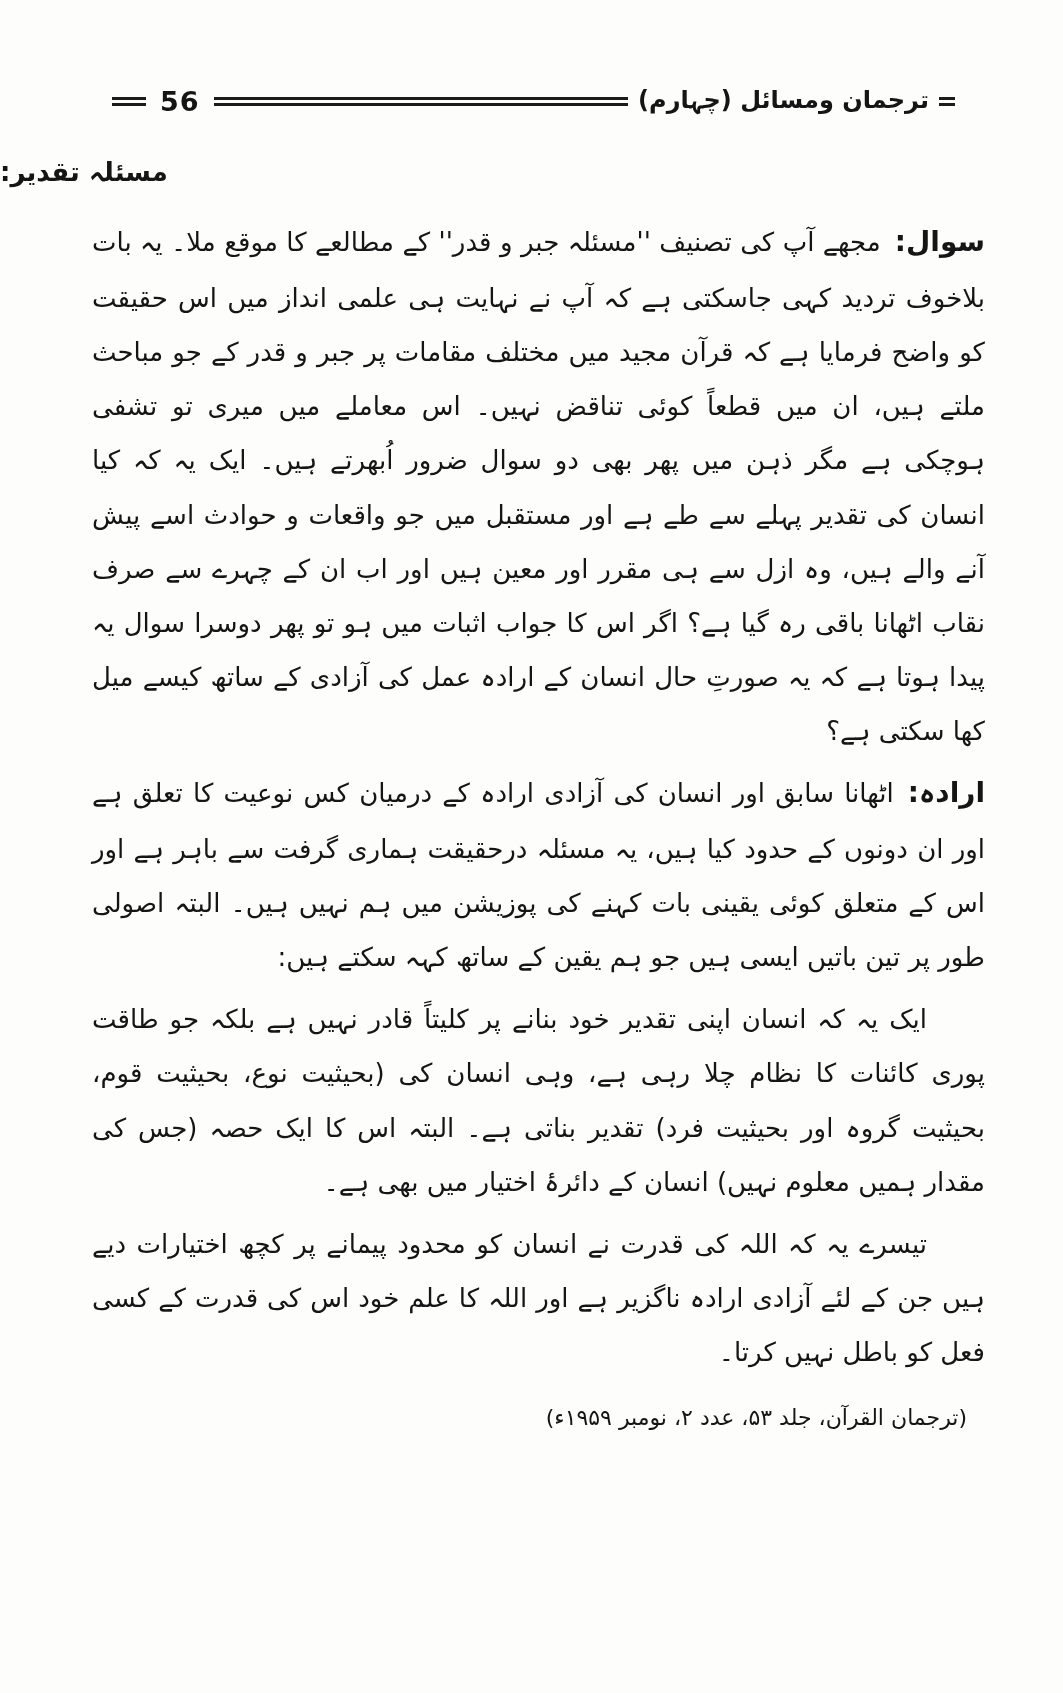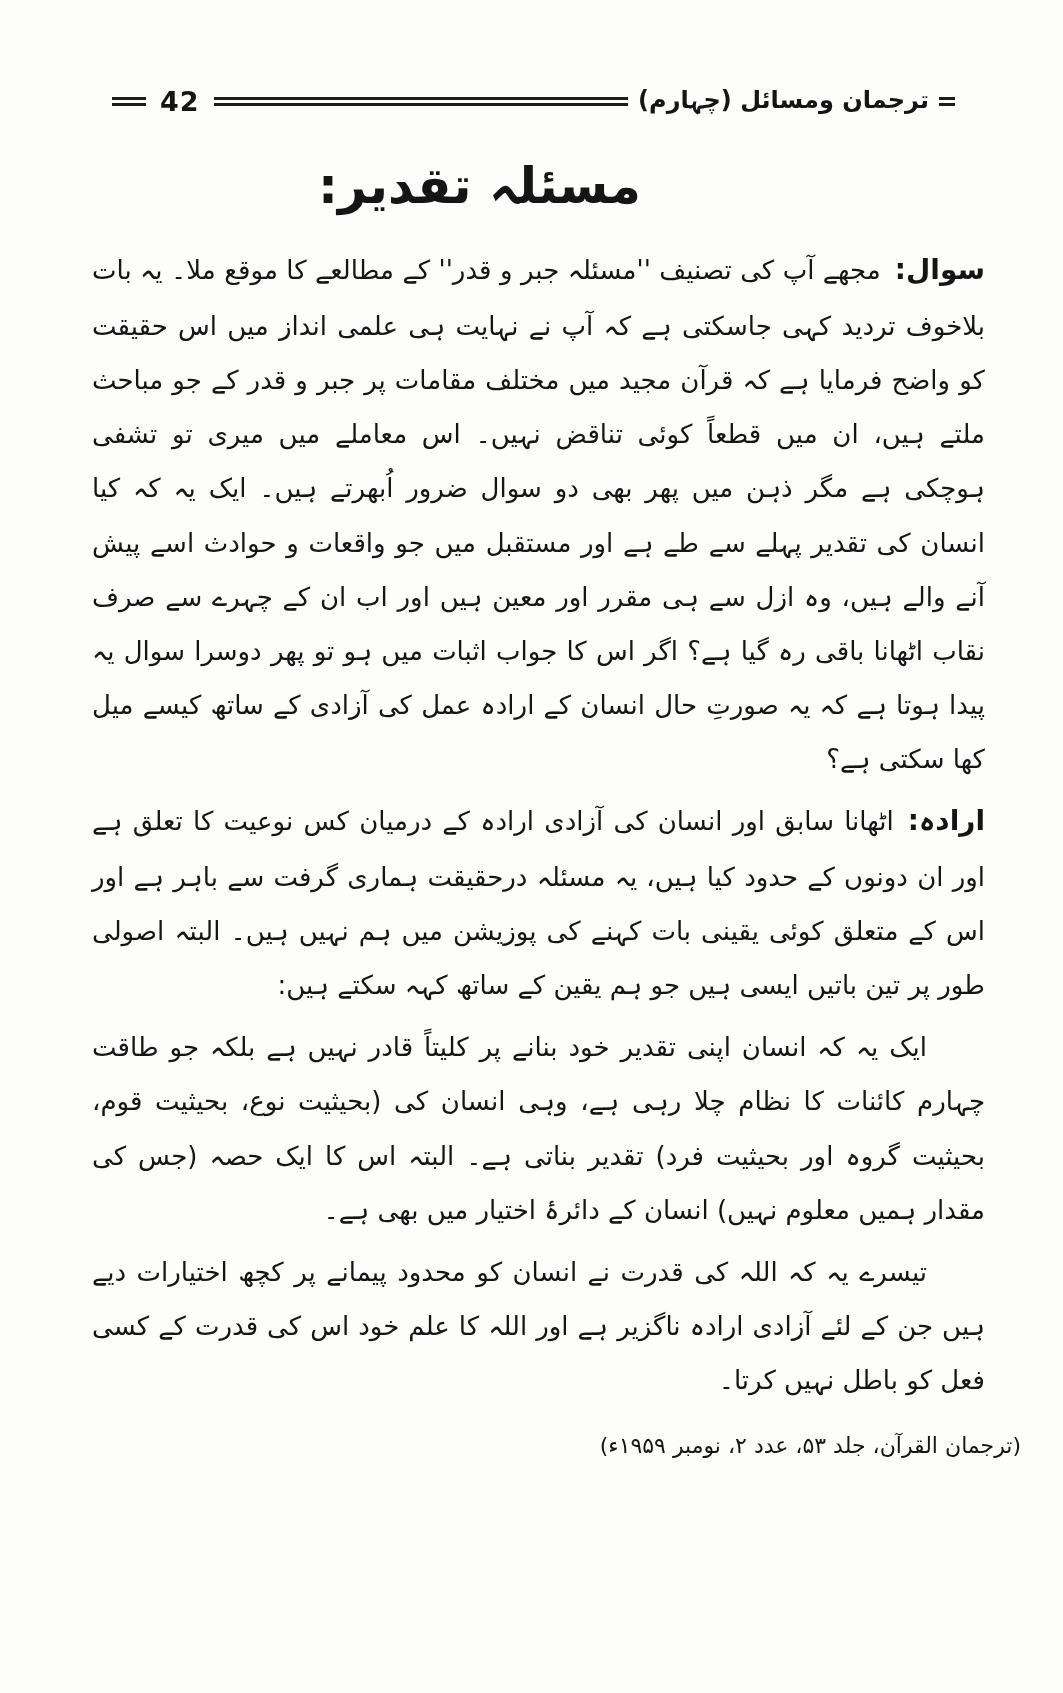--- a/index.html
+++ b/index.html
@@ -45,23 +45,23 @@
     font-size: 27px;
     font-weight: bold;
     letter-spacing: 1px;
     line-height: 1;
     padding: 0 4px;
   }
 
   
   .chapter-heading {
     margin: 42px 104px 0 0;
-    font-size: 50px;
+    font-size: 26px;
     font-weight: bold;
-    text-align: center;
+    text-align: left;
   }
 
   
   .body-text {
     margin: 26px 78px 0 86px;
     font-size: 26px;
     line-height: 2.08;
     text-align: justify;
     text-justify: inter-word;
   }
@@ -75,44 +75,45 @@
 
   
   .citation {
     margin: 26px 0 0 0;
     padding-right: 42px;
     text-align: right;
     font-size: 22px;
   }
   .citation-inner {
     display: inline-block;
+    margin-right: 54px;
   }
 </style>
 </head>
 <body>
 
 <div class="page">
 
   <div class="running-header">
     <span class="dbl-rule rule-tail"></span>
     <span class="book-title">ترجمان ومسائل (چہارم)</span>
     <span class="dbl-rule rule-long"></span>
-    <span class="page-number">42</span>
+    <span class="page-number">56</span>
     <span class="dbl-rule rule-short"></span>
   </div>
 
   <h1 class="chapter-heading">مسئلہ تقدیر:</h1>
 
   <div class="body-text">
 
     <p class="para"><span class="qa-label">سوال:</span><span>مجھے آپ کی تصنیف ''مسئلہ جبر و قدر'' کے مطالعے کا موقع ملا۔ یہ بات بلاخوف تردید کہی جاسکتی ہے کہ آپ نے نہایت ہی علمی انداز میں اس حقیقت کو واضح فرمایا ہے کہ قرآن مجید میں مختلف مقامات پر جبر و قدر کے جو مباحث ملتے ہیں، ان میں قطعاً کوئی تناقض نہیں۔ اس معاملے میں میری تو تشفی ہوچکی ہے مگر ذہن میں پھر بھی دو سوال ضرور اُبھرتے ہیں۔ ایک یہ کہ کیا انسان کی تقدیر پہلے سے طے ہے اور مستقبل میں جو واقعات و حوادث اسے پیش آنے والے ہیں، وہ ازل سے ہی مقرر اور معین ہیں اور اب ان کے چہرے سے صرف نقاب اٹھانا باقی رہ گیا ہے؟ اگر اس کا جواب اثبات میں ہو تو پھر دوسرا سوال یہ پیدا ہوتا ہے کہ یہ صورتِ حال انسان کے ارادہ عمل کی آزادی کے ساتھ کیسے میل کھا سکتی ہے؟</span></p>
 
     <p class="para"><span class="qa-label">ارادہ:</span><span>اٹھانا سابق اور انسان کی آزادی ارادہ کے درمیان کس نوعیت کا تعلق ہے اور ان دونوں کے حدود کیا ہیں، یہ مسئلہ درحقیقت ہماری گرفت سے باہر ہے اور اس کے متعلق کوئی یقینی بات کہنے کی پوزیشن میں ہم نہیں ہیں۔ البتہ اصولی طور پر تین باتیں ایسی ہیں جو ہم یقین کے ساتھ کہہ سکتے ہیں:</span></p>
 
-    <p class="para point">ایک یہ کہ انسان اپنی تقدیر خود بنانے پر کلیتاً قادر نہیں ہے بلکہ جو طاقت چہارم کائنات کا نظام چلا رہی ہے، وہی انسان کی (بحیثیت نوع، بحیثیت قوم، بحیثیت گروہ اور بحیثیت فرد) تقدیر بناتی ہے۔ البتہ اس کا ایک حصہ (جس کی مقدار ہمیں معلوم نہیں) انسان کے دائرۂ اختیار میں بھی ہے۔</p>
+    <p class="para point">ایک یہ کہ انسان اپنی تقدیر خود بنانے پر کلیتاً قادر نہیں ہے بلکہ جو طاقت پوری کائنات کا نظام چلا رہی ہے، وہی انسان کی (بحیثیت نوع، بحیثیت قوم، بحیثیت گروہ اور بحیثیت فرد) تقدیر بناتی ہے۔ البتہ اس کا ایک حصہ (جس کی مقدار ہمیں معلوم نہیں) انسان کے دائرۂ اختیار میں بھی ہے۔</p>
     <p class="para point">تیسرے یہ کہ اللہ کی قدرت نے انسان کو محدود پیمانے پر کچھ اختیارات دیے ہیں جن کے لئے آزادی ارادہ ناگزیر ہے اور اللہ کا علم خود اس کی قدرت کے کسی فعل کو باطل نہیں کرتا۔</p>
 
   </div>
 
   <div class="citation">
     <span class="citation-inner">(ترجمان القرآن، جلد ۵۳، عدد ۲، نومبر ۱۹۵۹ء)</span>
   </div>
 
 </div>
 

